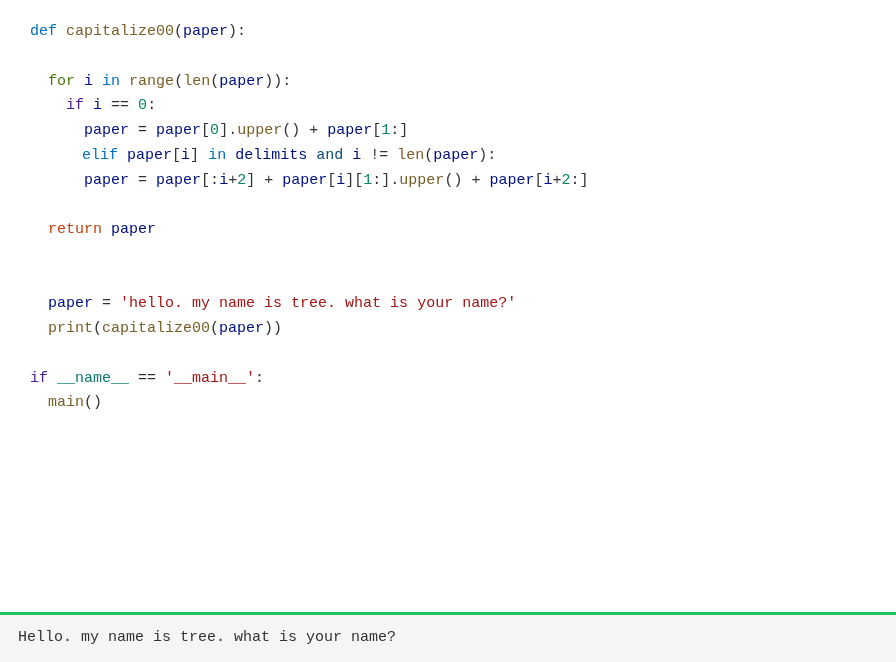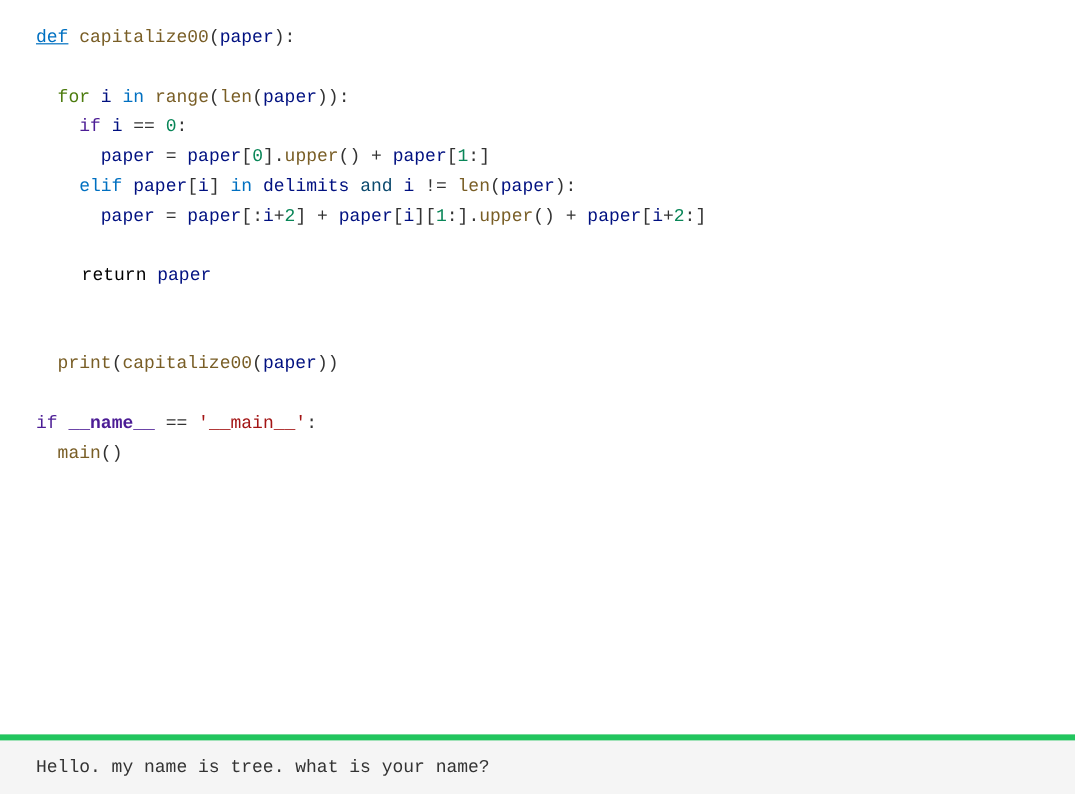--- a/index.html
+++ b/index.html
@@ -20,51 +20,51 @@
 
     .code-area {
       background: #ffffff;
       flex: 1;
       padding: 20px 30px;
       overflow: hidden;
     }
 
     .output-area {
       background: #f5f5f5;
-      border-top: 5px solid #22c55e;
-      padding: 14px 30px;
+      border-top: 3px solid #22c55e;
+      padding: 14px 18px;
       min-height: 50px;
     }
 
     .code-line {
       line-height: 1.65;
       white-space: pre;
     }
 
     .blank {
       height: 1.65em;
     }
 
     
-    .kw-def    { color: #0070c1; text-decoration: underline; }   
+    .kw-def    { color: #0070c1; }   
     .kw-for    { color: #4d7c0f; }   
     .kw-if     { color: #4c1d95; }   
-    .kw-elif   { color: #0070c1; }   
+    .kw-elif   { color: #0070c1; margin-left: 16px; }   
     .kw-in     { color: #0070c1; }   
-    .kw-return { color: #000000; margin-left: 20px; }   
+    .kw-return { color: #c2410c; }   
     .kw-and    { color: #0c4a6e; }      
 
     .fn-name   { color: #795e26; }   
     .builtin   { color: #795e26; }   
     .param     { color: #001080; }   
     .string    { color: #a31515; }   
     .number    { color: #098658; }   
     .op        { color: #333; }      
     .bracket   { color: #333; }
-    .dunder    { color: #4c1d95; font-weight: bold; }
+    .dunder    { color: #0f766e; }
 
     .output-text {
       color: #333;
       font-family: 'Courier New', Courier, monospace;
       font-size: 15px;
     }
   </style>
 </head>
 <body>
 
@@ -86,20 +86,21 @@
   <div class="code-line">      <span class="param">paper</span> <span class="op">=</span> <span class="param">paper</span><span class="bracket">[</span><span class="op">:</span><span class="param">i</span><span class="op">+</span><span class="number">2</span><span class="bracket">]</span> <span class="op">+</span> <span class="param">paper</span><span class="bracket">[</span><span class="param">i</span><span class="bracket">][</span><span class="number">1</span><span class="op">:</span><span class="bracket">]</span><span class="op">.</span><span class="builtin">upper</span><span class="bracket">()</span> <span class="op">+</span> <span class="param">paper</span><span class="bracket">[</span><span class="param">i</span><span class="op">+</span><span class="number">2</span><span class="op">:</span><span class="bracket">]</span></div>
 
   <div class="blank"></div>
 
   <div class="code-line">  <span class="kw-return">return</span> <span class="param">paper</span></div>
 
   <div class="blank"></div>
   <div class="blank"></div>
 
 
+  <div class="code-line">  <span class="param">paper</span> <span class="op">=</span> <span class="string">'hello. my name is tree. what is your name?'</span></div>
 
   <div class="code-line">  <span class="builtin">print</span><span class="bracket">(</span><span class="fn-name">capitalize00</span><span class="bracket">(</span><span class="param">paper</span><span class="bracket">))</span></div>
 
   <div class="blank"></div>
 
   <div class="code-line"><span class="kw-if">if</span> <span class="dunder">__name__</span> <span class="op">==</span> <span class="string">'__main__'</span><span class="op">:</span></div>
 
   <div class="code-line">  <span class="fn-name">main</span><span class="bracket">()</span></div>
 
 </div>

